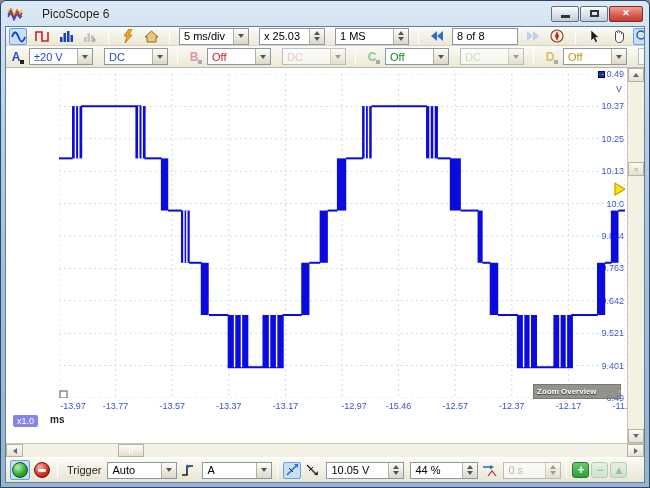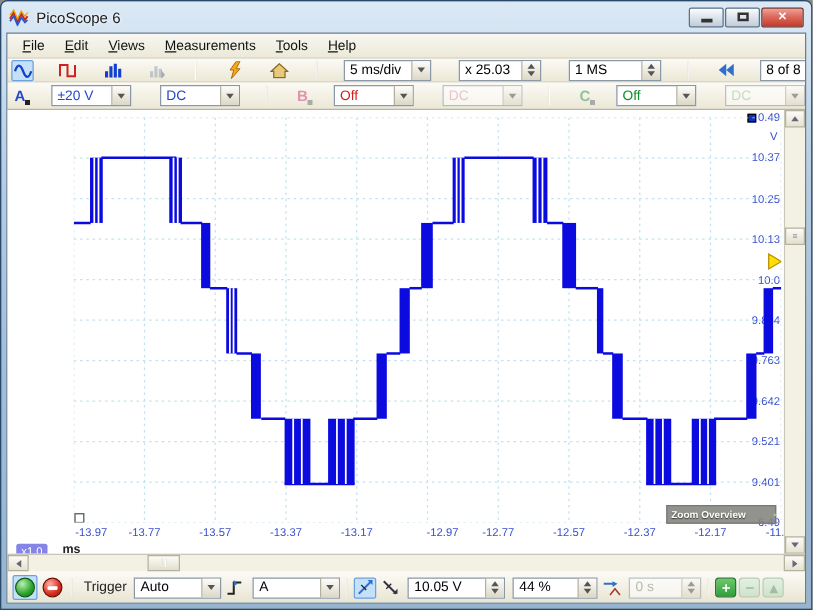--- a/index.html
+++ b/index.html
@@ -1,33 +1,33 @@
 <!DOCTYPE html>
 <html><head>
 <meta charset="utf-8">
 <style>
   html,body{margin:0;padding:0;background:#888;}
   *{box-sizing:border-box;font-family:"Liberation Sans",sans-serif;}
   .window{position:relative;width:650px;height:488px;
     background:linear-gradient(180deg,#dce9f5,#b6cde4 28%,#a3bed9 60%,#96b3d0);
     border:1px solid #29496b;border-radius:6px 6px 0 0;padding:25px 4px 4px;}
   .titlebar{position:absolute;top:0;left:0;right:0;height:25px;display:flex;align-items:center;padding:0 6px;}
-  .title-text{font-size:12px;color:#1c1c1c;margin-left:6px;text-shadow:0 0 3px #fff;}
+  .title-text{font-size:12px;color:#1c1c1c;margin-left:19px;text-shadow:0 0 3px #fff;}
   .winbtns{margin-left:auto;display:flex;gap:1px;padding-top:0px;}
   .wbtn{width:28px;height:16px;border:1px solid #5c7285;border-radius:2px;
     background:linear-gradient(#fbfcfd,#dfe6ee 45%,#c3ccd8);display:flex;align-items:center;justify-content:center;
     font-size:9px;color:#333;line-height:1;}
   .wbtn.close{width:34px;background:linear-gradient(#f0a198,#dd6a5c 45%,#c23b2c);color:#fff;font-weight:bold;border-color:#7c2d24;}
   .glyph-min{width:9px;height:3px;background:#333;margin-top:6px;}
   .glyph-max{width:9px;height:7px;border:2px solid #333;}
   .client{width:100%;height:100%;background:#ece9d8;border:1px solid #5f7f9f;display:flex;flex-direction:column;overflow:hidden;}
   .menubar{height:20px;background:linear-gradient(#f8f7f1,#ece9d8);display:flex;align-items:center;padding:0 4px;border-bottom:1px solid #d5d2c2;}
   .menu-item{font-size:11px;color:#111;padding:2px 8px;}
   .menu-item u{text-decoration:underline;}
-  .toolbar{display:flex;align-items:center;background:linear-gradient(#fbfaf5,#ece8d6);padding:0 3px;gap:18px;}
+  .toolbar{display:flex;align-items:center;background:linear-gradient(#fbfaf5,#ece8d6);padding:0 3px;gap:6px;}
   .tb1{height:19px;border-bottom:1px solid #d5d2c2;}
   .tb2{height:22px;border-bottom:1px solid #b8b5a5;}
   .tbtn{width:18px;height:17px;display:flex;align-items:center;justify-content:center;border:1px solid transparent;border-radius:2px;flex:0 0 auto;}
   .tbtn.sel{background:#c5e0f9;border-color:#6ba1dc;}
   .sep{width:1px;height:15px;background:#b9b6a6;border-right:1px solid #fff;margin:0 3px;flex:0 0 auto;}
   .dd{display:flex;align-items:center;border:1px solid #8a98a8;background:#fff;height:17px;flex:0 0 auto;}
   .dd .txt{flex:1;font-size:11px;padding:0 4px;white-space:nowrap;overflow:hidden;}
   .dd .dbtn{width:15px;align-self:stretch;background:linear-gradient(#fdfcf9,#dcd8c6);border-left:1px solid #b3b0a0;display:flex;align-items:center;justify-content:center;}
   .caret{width:0;height:0;border-left:3px solid transparent;border-right:3px solid transparent;border-top:4px solid #555;}
   .spin .dbtn{flex-direction:column;gap:2px;}
@@ -84,28 +84,20 @@
           <span class="glyph-min"></span>
         </div>
       <div class="wbtn">
           <span class="glyph-max"></span>
         </div>
       <div class="wbtn close">✕</div>
     </div>
   </div>
 
   <div class="client">
-    <div class="menubar" id="menubar">
-        <div class="menu-item"><u>F</u>ile</div>
-        <div class="menu-item"><u>E</u>dit</div>
-        <div class="menu-item"><u>V</u>iews</div>
-        <div class="menu-item"><u>M</u>easurements</div>
-        <div class="menu-item"><u>T</u>ools</div>
-        <div class="menu-item"><u>H</u>elp</div>
-      </div>
 
     <div class="toolbar tb1">
       <div class="tbtn sel">
         <svg width="15" height="13" viewBox="0 0 15 13">
             <path d="M1,7 q3,-9 6.5,0 q3.5,9 6.5,0" fill="none" stroke="#1040cc" stroke-width="1.8"></path>
           </svg>
       </div>
       <div class="tbtn">
         <svg width="15" height="13" viewBox="0 0 15 13">
             <path d="M1,11 V2 h6 V11 h6 V2" fill="none" stroke="#d02020" stroke-width="1.6"></path>
@@ -395,21 +387,21 @@
               <polygon points="553,109.14049586776845 563,115.14049586776845 553,121.14049586776845" fill="#ffe000" stroke="#b89000" stroke-width="1"></polygon>
             </svg>
         </div>
         <div id="xaxis">
             <div class="xlab" style="left: 67px;">-13.97</div>
             <div class="xlab" style="left: 109.6px;">-13.77</div>
             <div class="xlab" style="left: 166.2px;">-13.57</div>
             <div class="xlab" style="left: 222.8px;">-13.37</div>
             <div class="xlab" style="left: 279.4px;">-13.17</div>
             <div class="xlab" style="left: 348px;">-12.97</div>
-            <div class="xlab" style="left: 392.6px;">-12.77</div>
+            <div class="xlab" style="left: 392.6px;">-15.46</div>
             <div class="xlab" style="left: 449.2px;">-12.57</div>
             <div class="xlab" style="left: 505.8px;">-12.37</div>
             <div class="xlab" style="left: 562.4px;">-12.17</div>
             <div class="xlab" style="left: 619px;">-11.97</div>
           </div>
         <div class="zoom-badge">x1.0</div>
         <div class="msunit">ms</div>
         <div class="zoomov">
           <span class="t">Zoom Overview</span>
           <span class="b">◦</span>

